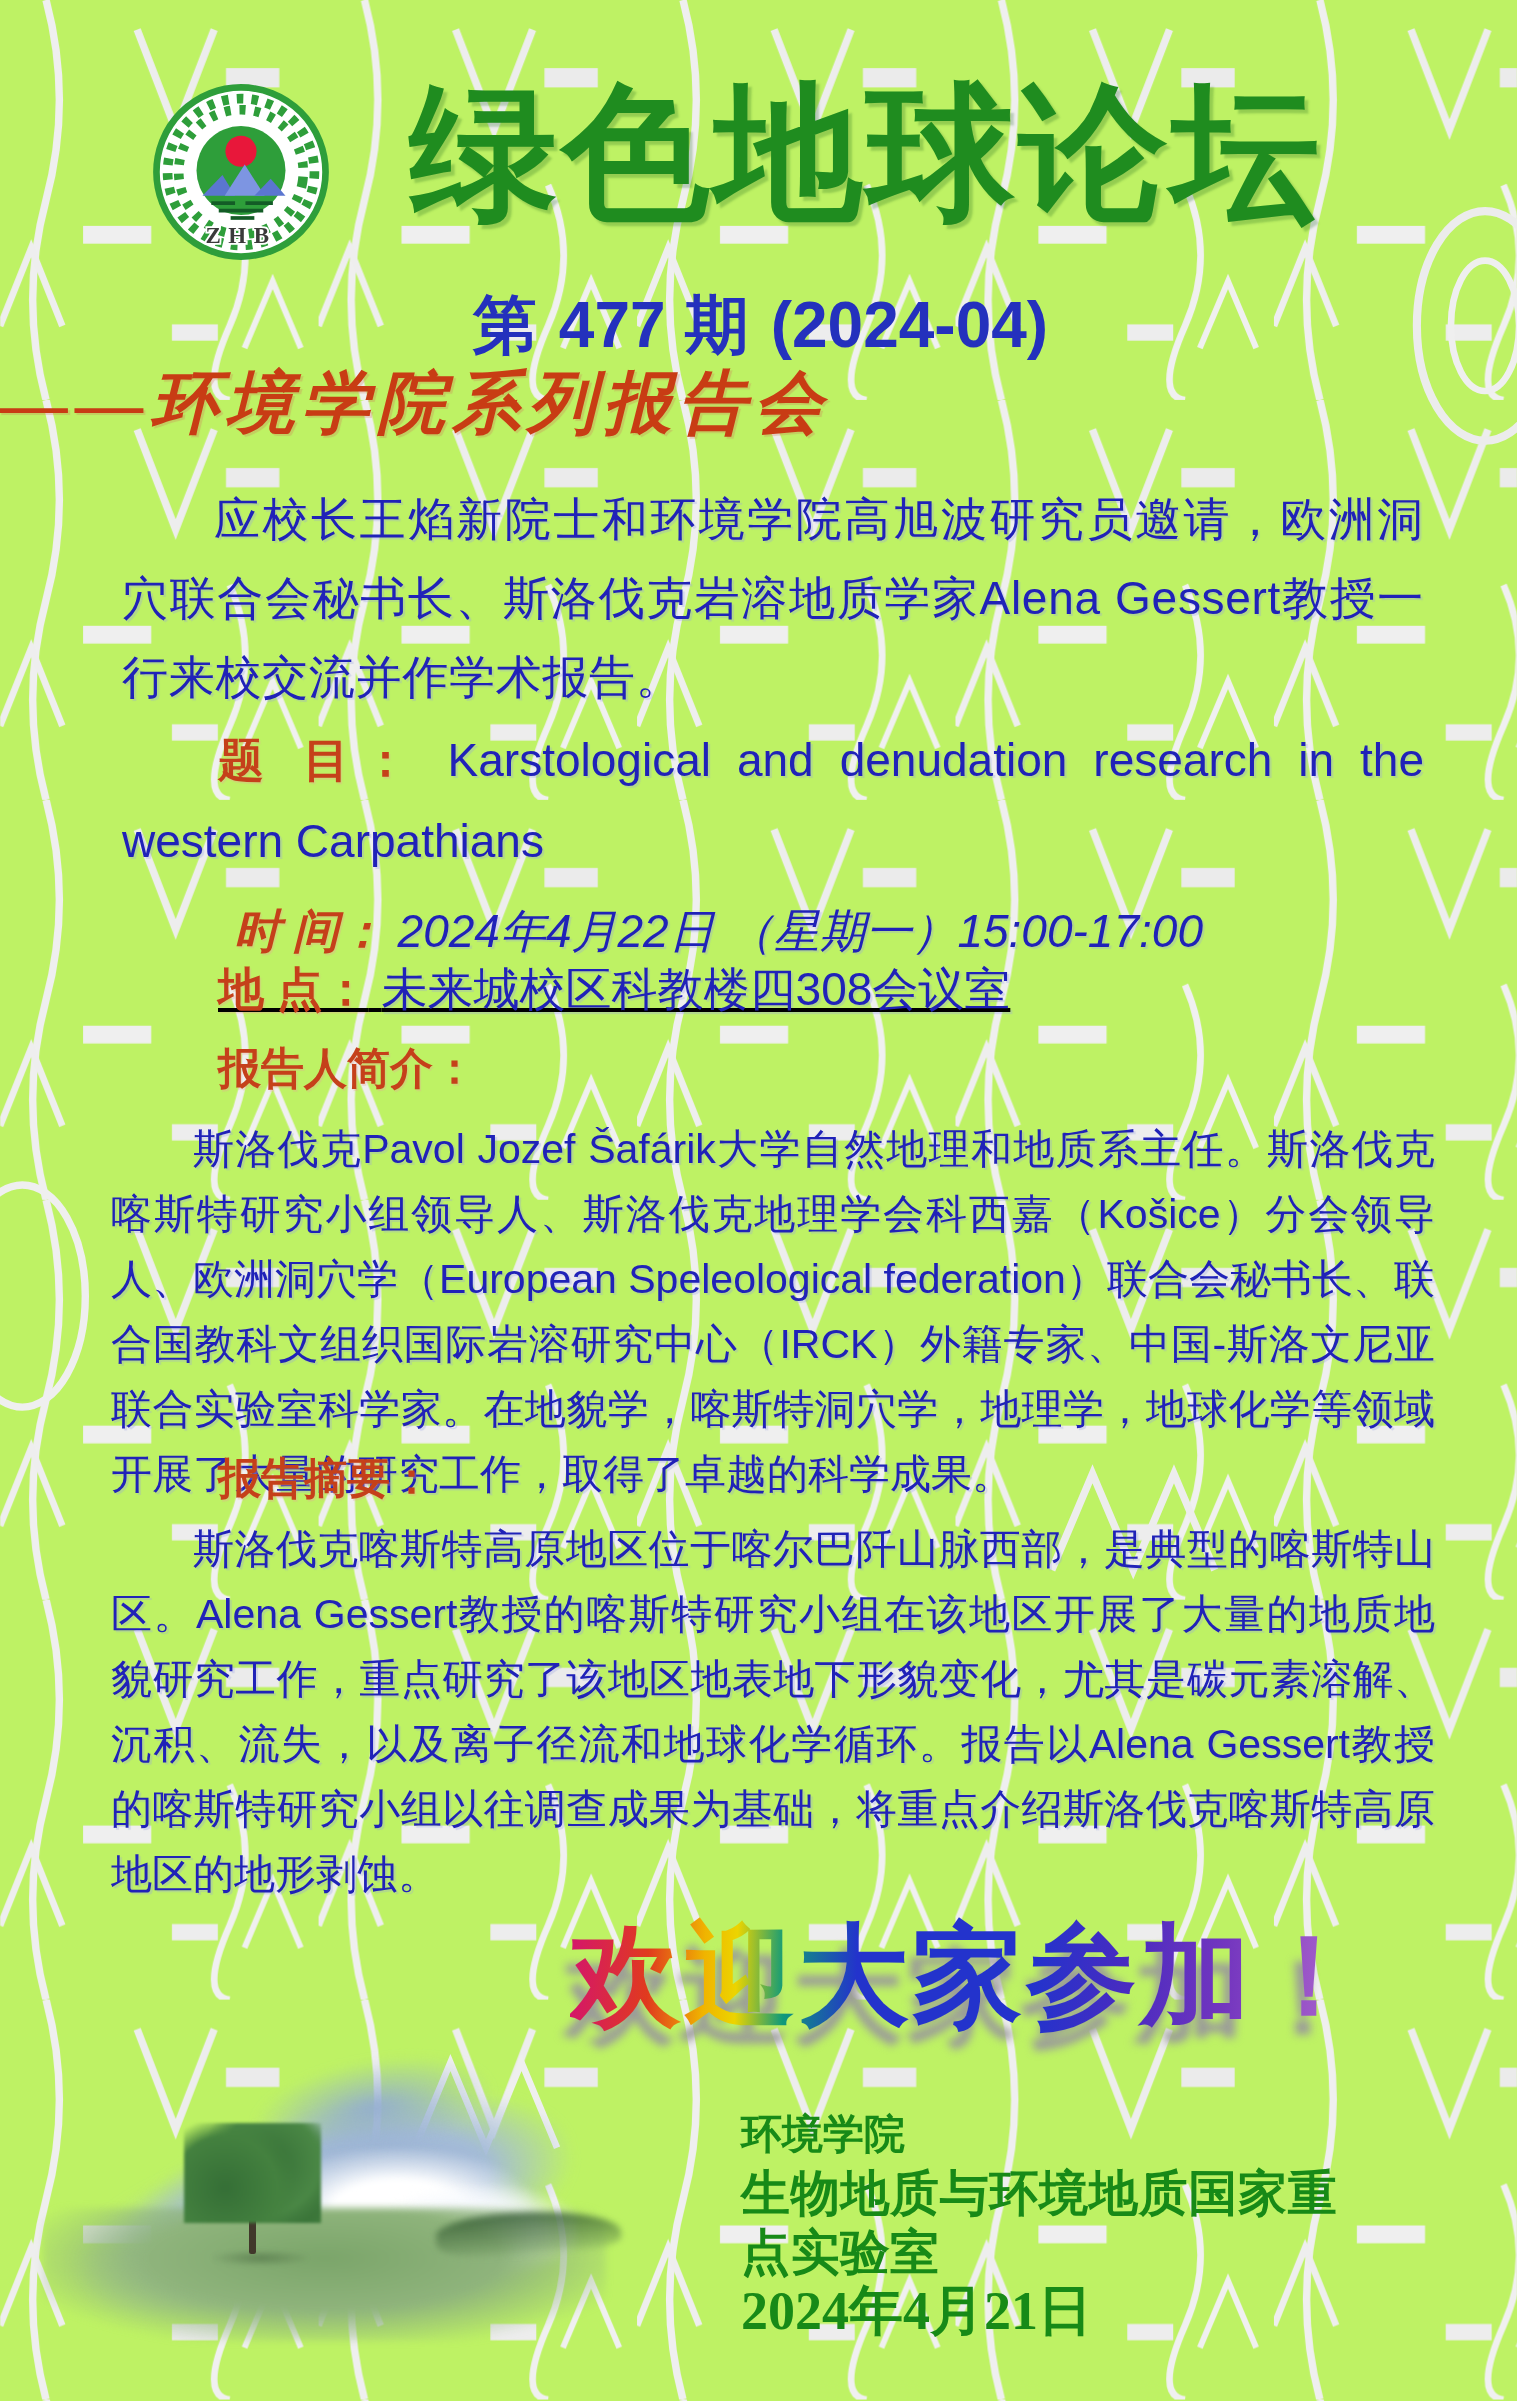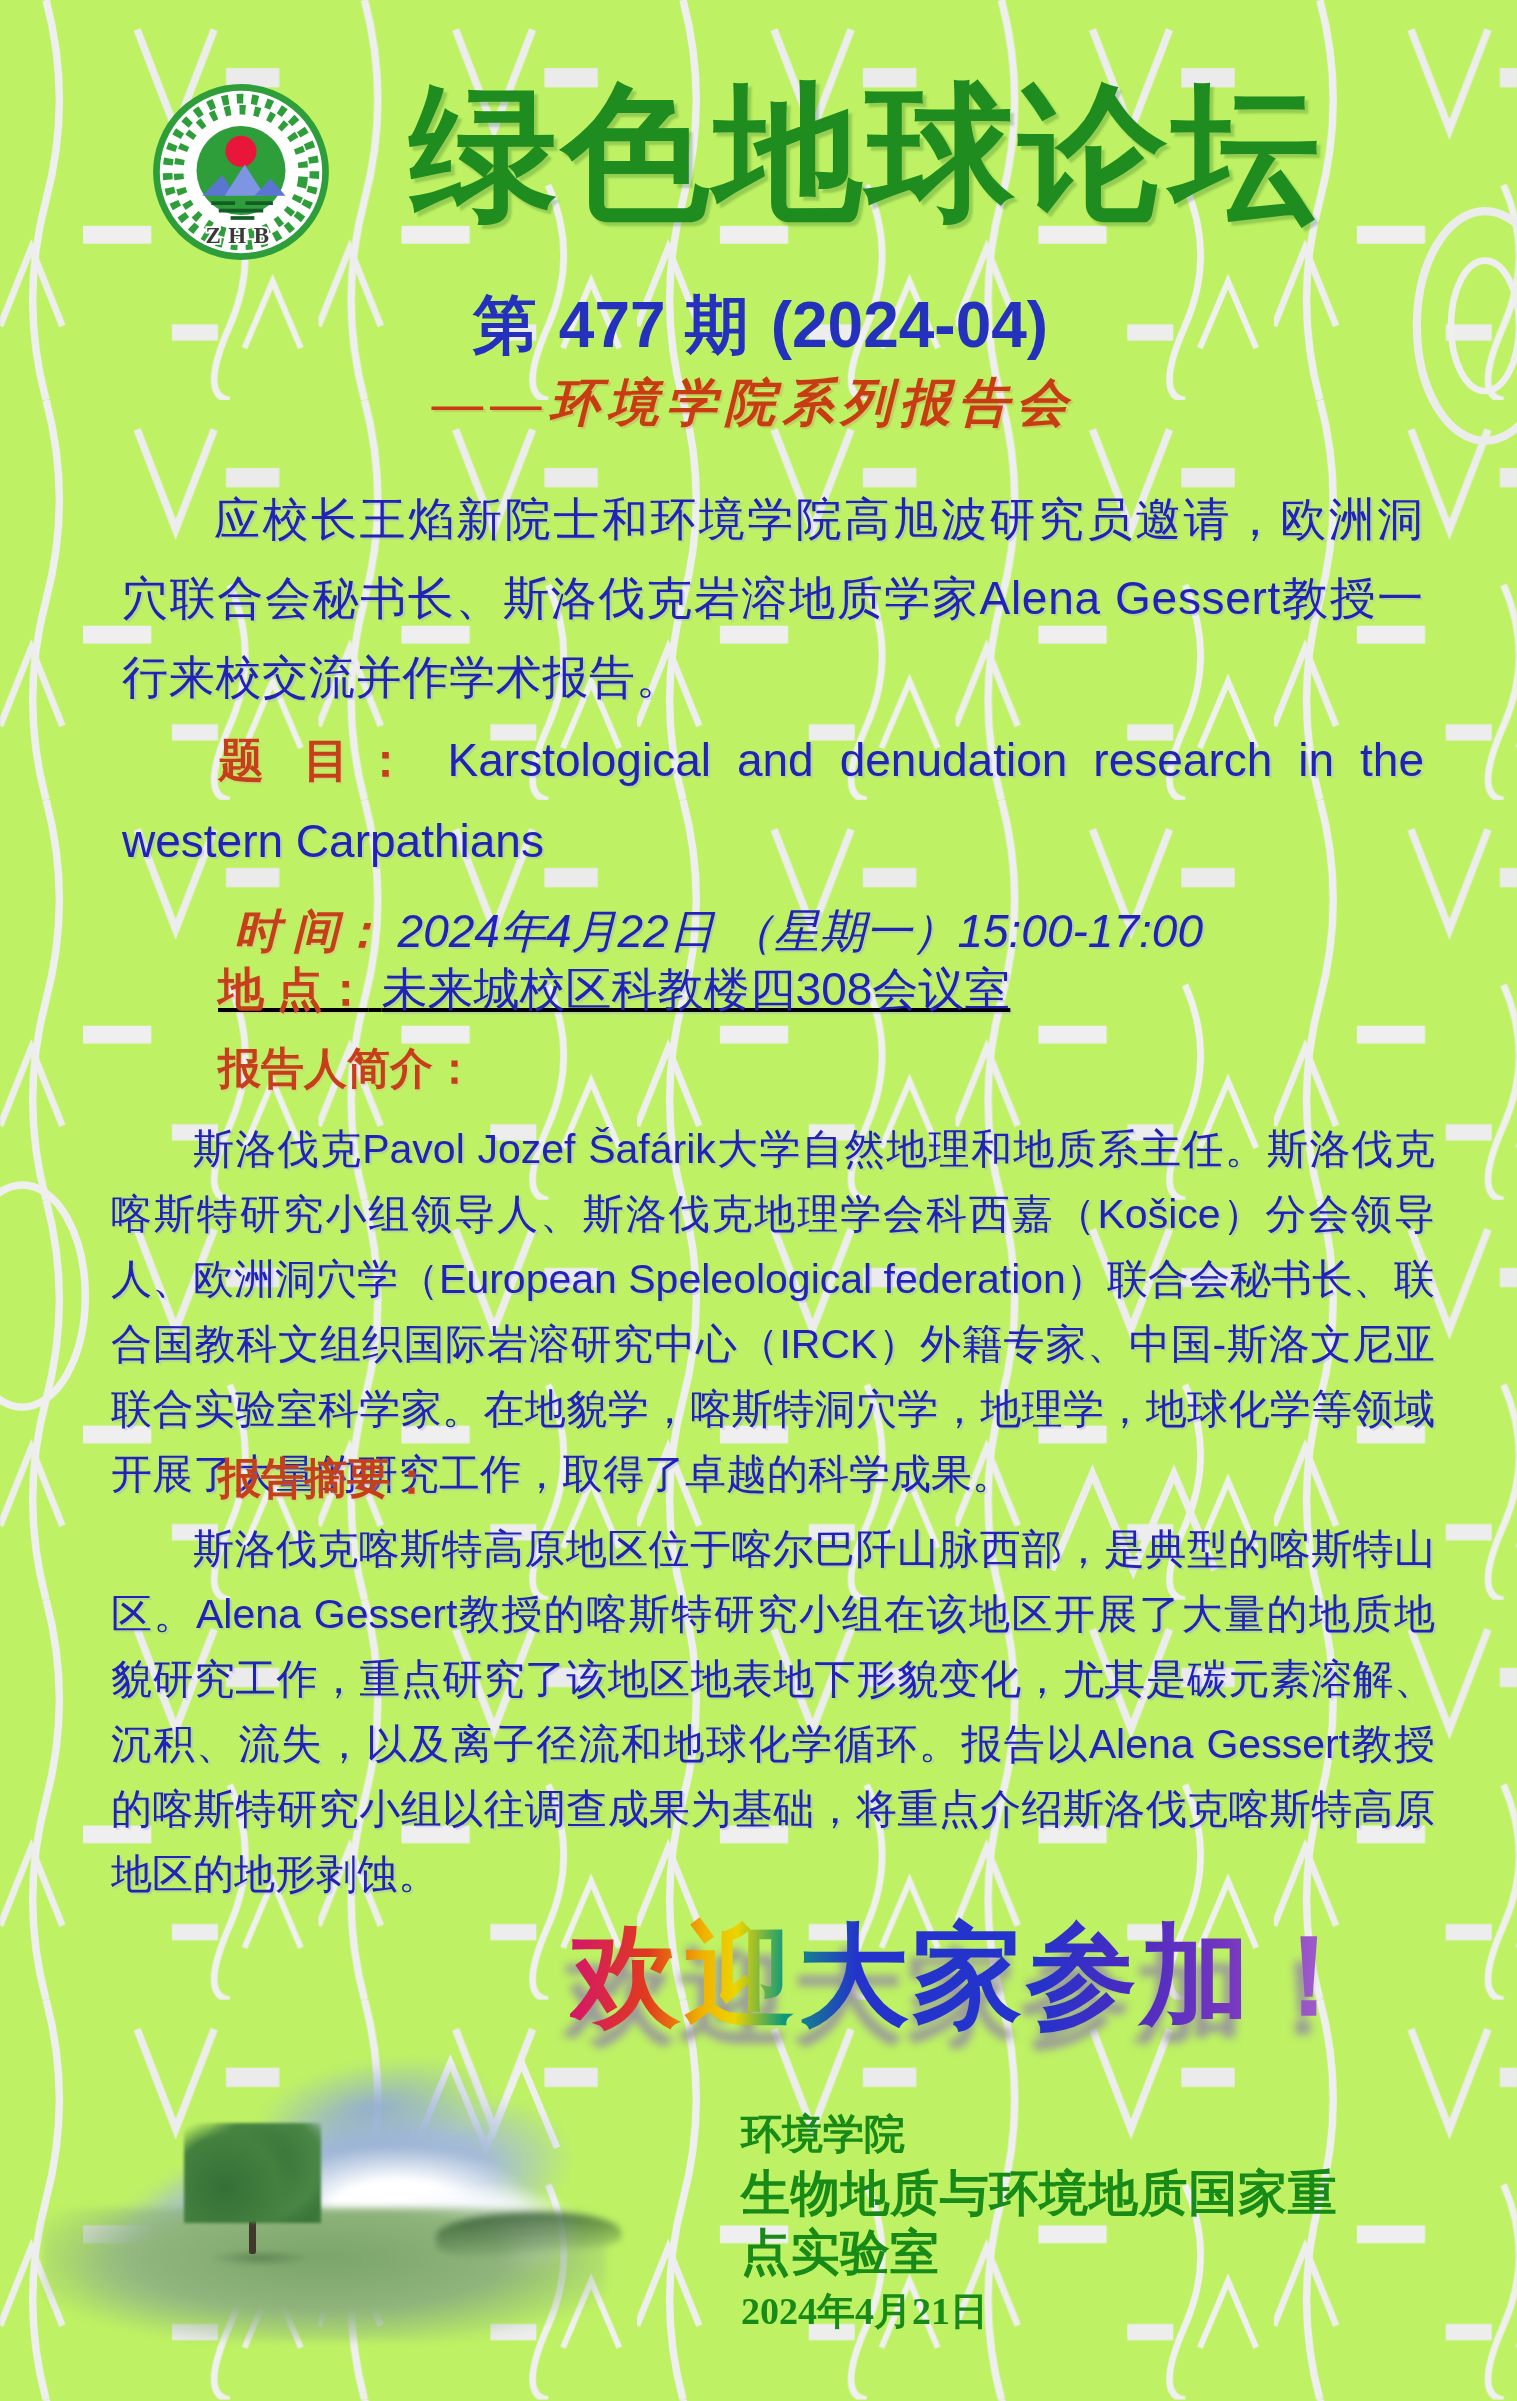--- a/index.html
+++ b/index.html
@@ -30,27 +30,25 @@
     position:absolute;left:0;top:290px;width:1489px;
     text-align:center;
     color:#2431bd;font-weight:bold;font-size:64px;line-height:71px;
     font-family:"Liberation Serif", serif;
     letter-spacing:3px;
     padding-left:16px;
   }
   .issue-line .num{font-family:"Liberation Sans", sans-serif;letter-spacing:0;}
   .subtitle{
     position:absolute;left:0;top:369px;width:1489px;
-    text-align:center;
     color:#c83c14;font-weight:bold;font-style:italic;
-    font-size:51px;line-height:68px;
+    font-size:68px;line-height:68px;
     font-family:"Liberation Serif", serif;
     letter-spacing:7.4px;
     text-shadow:2.2px 2.2px 0.7px rgba(205,125,90,0.30);
-    padding-left:9px;
   }
 
   
   .blue-text{color:#2022b8;text-shadow:2.2px 2.2px 0.7px rgba(150,160,230,0.30);}
   .red-label{color:#c5401a;font-weight:bold;text-shadow:1.5px 1.5px 0.7px rgba(230,170,150,0.35);}
 
   .intro{
     position:absolute;left:122px;top:480px;width:1302px;
     font-size:46px;line-height:79px;
     text-align:justify;text-indent:2em;
@@ -112,21 +110,21 @@
   }
 
   
   .footer{
     position:absolute;left:741px;top:2105px;width:637px;
     text-align:left;color:#178a17;font-weight:bold;
     font-family:"Liberation Serif", serif;
   }
   .footer .org1{font-size:41px;line-height:59px;}
   .footer .org2{font-size:49px;line-height:59px;letter-spacing:0.7px;}
-  .footer .date{font-size:38px;line-height:59px;}
+  .footer .date{font-size:54px;line-height:59px;}
 
   
   .scene{position:absolute;left:36px;top:2038px;width:593px;height:296px;}
   .scene div{position:absolute;}
   .sky-a{
     left:81px;top:67px;width:459px;height:193px;
     background:radial-gradient(ellipse at 50% 50%, #8fa9cf 0%, #a4bbd8 45%, rgba(255,255,255,0) 72%);
     transform:rotate(-14deg);filter:blur(6px);
   }
   .sky-b{

